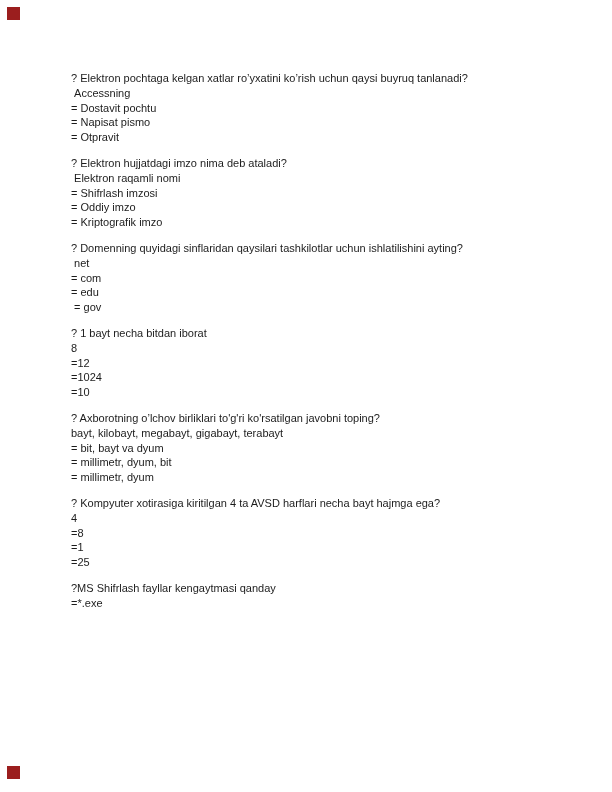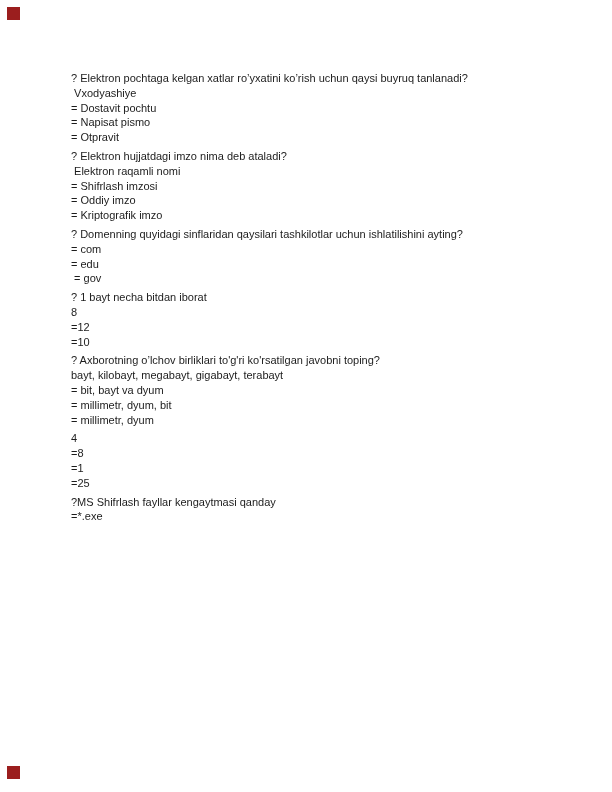--- a/index.html
+++ b/index.html
@@ -32,68 +32,71 @@
   .content {
     position: absolute;
     top: 0;
     left: 71px;
     width: 480px;
     padding-top: 71px;
     color: #1c1c1c;
     font-size: 11px;
     line-height: 14.8px;
   }
-  .qa-block { margin-top: 4px; }
+  .qa-block { margin-top: 11px; }
   .qa-block:first-child { margin-top: 0; }
   .line {
     white-space: pre-wrap;
     min-height: 14.8px;
   }
 </style>
 </head>
 <body>
 
 <div class="page">
   <div class="page-marker top"></div>
   <div class="page-marker bottom"></div>
   <div class="content">
       <div class="qa-block">
         <div class="line question">? Elektron pochtaga kelgan xatlar ro’yxatini ko’rish uchun qaysi buyruq tanlanadi?</div>
-        <div class="line answer"> Vxodyashiye</div>
+        <div class="line answer"> Accessning</div>
         <div class="line answer">= Dostavit pochtu</div>
         <div class="line answer">= Napisat pismo</div>
         <div class="line answer">= Otpravit</div>
       </div>
       <div class="qa-block">
         <div class="line question">? Elektron hujjatdagi imzo nima deb ataladi?</div>
         <div class="line answer"> Elektron raqamli nomi</div>
         <div class="line answer">= Shifrlash imzosi</div>
         <div class="line answer">= Oddiy imzo</div>
         <div class="line answer">= Kriptografik imzo</div>
       </div>
       <div class="qa-block">
         <div class="line question">? Domenning quyidagi sinflaridan qaysilari tashkilotlar uchun ishlatilishini ayting?</div>
+        <div class="line answer"> net</div>
         <div class="line answer">= com</div>
         <div class="line answer">= edu</div>
         <div class="line answer"> = gov</div>
       </div>
       <div class="qa-block">
         <div class="line question">? 1 bayt necha bitdan iborat</div>
         <div class="line answer">8</div>
         <div class="line answer">=12</div>
+        <div class="line answer">=1024</div>
         <div class="line answer">=10</div>
       </div>
       <div class="qa-block">
         <div class="line question">? Axborotning o’lchov birliklari to'g'ri ko'rsatilgan javobni toping?</div>
         <div class="line answer">bayt, kilobayt, megabayt, gigabayt, terabayt</div>
         <div class="line answer">= bit, bayt va dyum</div>
         <div class="line answer">= millimetr, dyum, bit</div>
         <div class="line answer">= millimetr, dyum</div>
       </div>
       <div class="qa-block">
+        <div class="line question">? Kompyuter xotirasiga kiritilgan 4 ta AVSD harflari necha bayt hajmga ega?</div>
         <div class="line answer">4</div>
         <div class="line answer">=8</div>
         <div class="line answer">=1</div>
         <div class="line answer">=25</div>
       </div>
       <div class="qa-block">
         <div class="line question">?MS Shifrlash fayllar kengaytmasi qanday</div>
         <div class="line answer">=*.exe</div>
       </div>
     </div>

